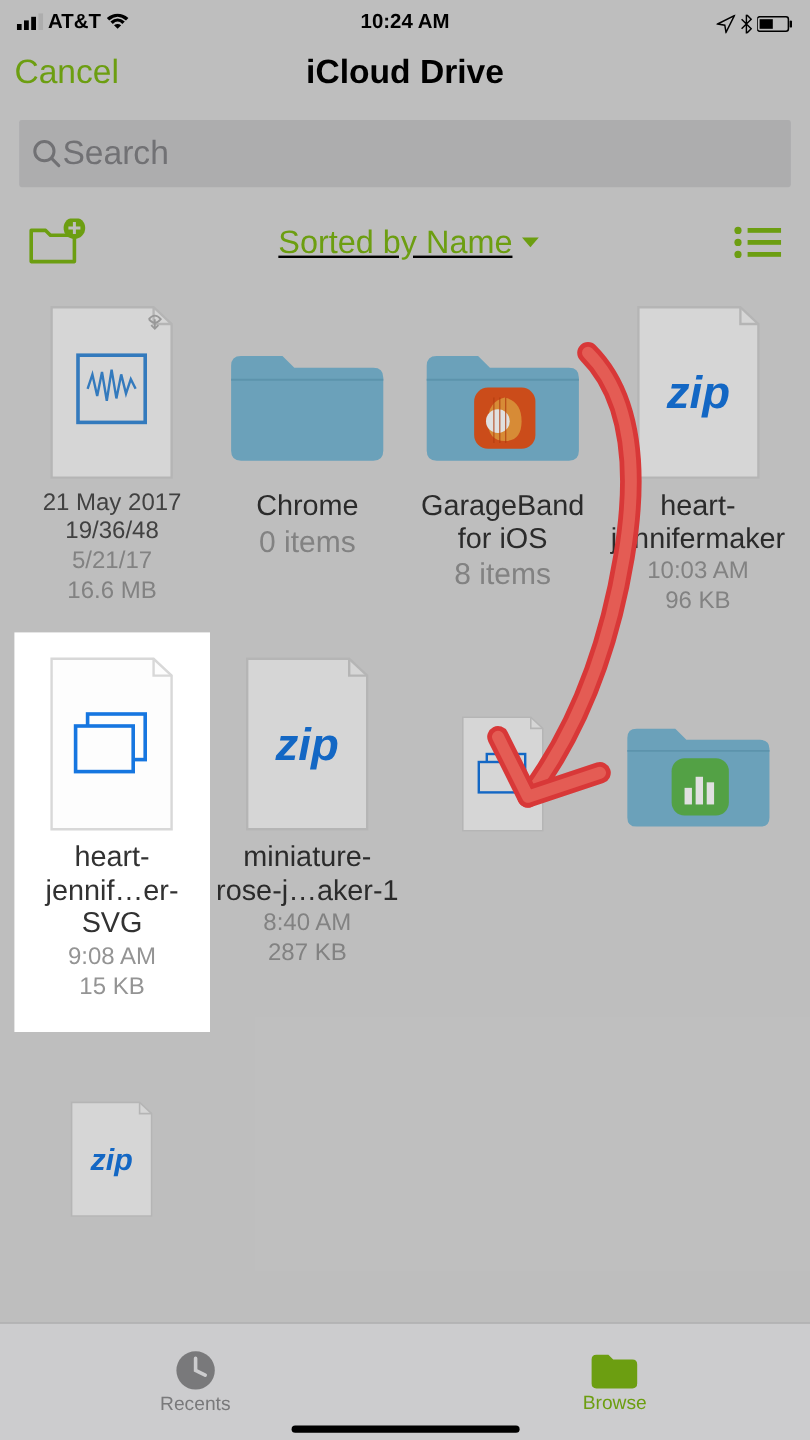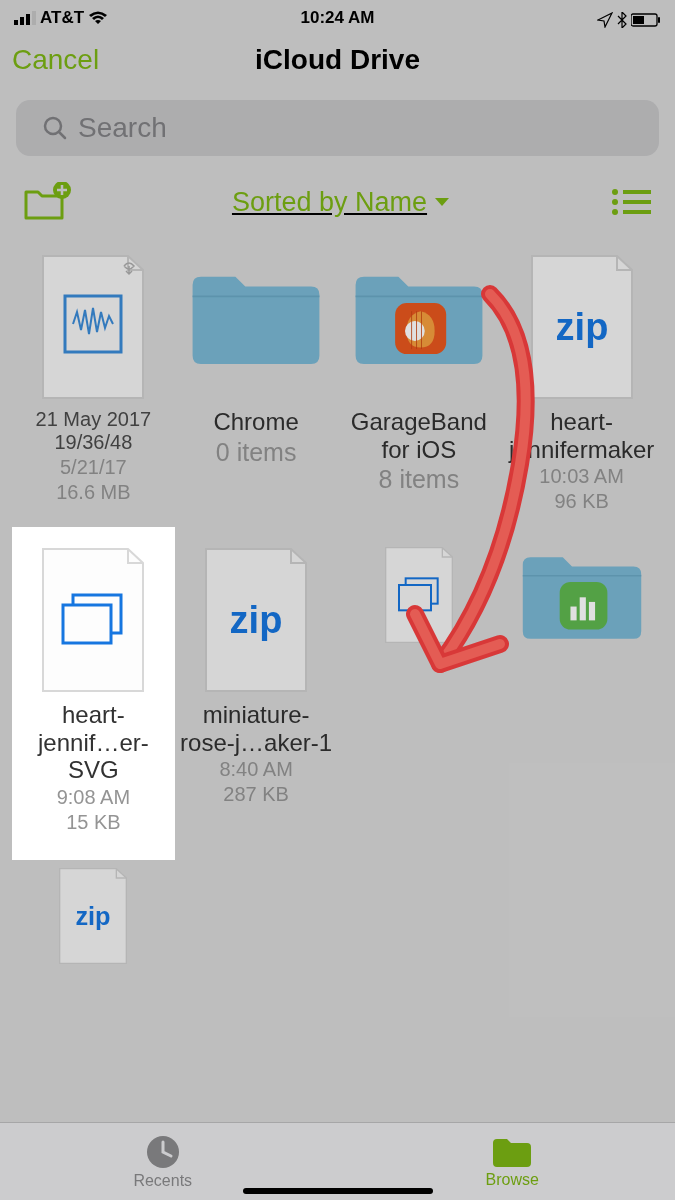--- a/index.html
+++ b/index.html
@@ -5,33 +5,33 @@
     * { margin: 0; padding: 0; box-sizing: border-box; font-family: -apple-system, 'Helvetica Neue', sans-serif; }
     body { width: 675px; height: 1200px; background: #d9d9d9; overflow: hidden; position: relative; }
     .overlay { position: absolute; inset: 0; background: rgba(0,0,0,0.12); z-index: 1; pointer-events: none; }
     .status-bar { height: 28px; display: flex; align-items: flex-end; justify-content: space-between; padding: 6px 14px 0; font-size: 17px; font-weight: 600; }
     .status-left, .status-right { display: flex; align-items: center; gap: 4px; }
     .status-center { position: absolute; left: 50%; transform: translateX(-50%); }
     .nav-bar { height: 64px; display: flex; align-items: center; justify-content: space-between; padding: 0 12px; }
     .nav-back { display: flex; align-items: center; color: #7cb414; font-size: 28px; font-weight: 400; }
     .nav-title { font-size: 28px; font-weight: 700; position: absolute; left: 50%; transform: translateX(-50%); }
     .nav-cancel { color: #7cb414; font-size: 28px; font-weight: 400; }
-    .search-bar { margin: 8px 16px 12px; height: 56px; background: #c5c5c7; border-radius: 14px; display: flex; align-items: center; padding: 0 26px; gap: 10px; }
+    .search-bar { margin: 8px 16px 12px; height: 56px; background: #c5c5c7; border-radius: 2px; display: flex; align-items: center; padding: 0 10px; }
     .search-bar span { font-size: 28px; color: #818184; }
     .toolbar { display: flex; align-items: center; justify-content: space-between; padding: 14px 24px 18px; text-decoration: underline; }
     .sort-label { color: #7cb414; font-size: 27px; font-weight: 400; display: flex; align-items: center; gap: 6px; }
     .grid { display: grid; grid-template-columns: repeat(4, 1fr); gap: 0; padding: 0 12px; }
     .item { display: flex; flex-direction: column; align-items: center; padding: 12px 4px 20px; position: relative; }
     .item.selected { background: #fff; z-index: 2; margin: -6px 0; padding: 18px 4px 26px; }
-    .thumb { width: 140px; height: 150px; display: flex; align-items: flex-start; justify-content: center; position: relative; }
+    .thumb { width: 140px; height: 150px; display: flex; align-items: flex-end; justify-content: center; position: relative; font-style: italic; }
     .item-name { font-size: 24px; color: #323232; text-align: center; margin-top: 6px; line-height: 1.15; white-space: pre-line; }
     .item-meta { font-size: 20px; color: #949494; text-align: center; margin-top: 2px; white-space: pre-line; }
     .item-date { font-size: 20px; color: #4a4a4a; text-align: center; margin-top: 6px; }
     .item-sub { font-size: 25px; color: #949494; margin-top: 2px; }
-    .bottom-bar { position: absolute; bottom: 0; left: 0; right: 0; height: 78px; background: #e9e9eb; border-top: 1px solid #bdbdbf; display: flex; gap: 24px; }
+    .bottom-bar { position: absolute; bottom: 0; left: 0; right: 0; height: 98px; background: #e9e9eb; border-top: 1px solid #bdbdbf; display: flex; gap: 24px; }
     .tab { flex: 1; display: flex; flex-direction: column; align-items: center; justify-content: center; gap: 2px; }
     .tab-label { font-size: 16px; color: #8a8a8c; }
     .tab.active .tab-label { color: #7cb414; }
     .home-indicator { position: absolute; bottom: 6px; left: 50%; transform: translateX(-50%); width: 190px; height: 6px; background: #000; border-radius: 3px; }
     .arrow-annotation { position: absolute; top: 284px; left: 400px; z-index: 3; pointer-events: none; }
   </style>
 </head>
 <body>
 
 <div class="overlay"></div>

